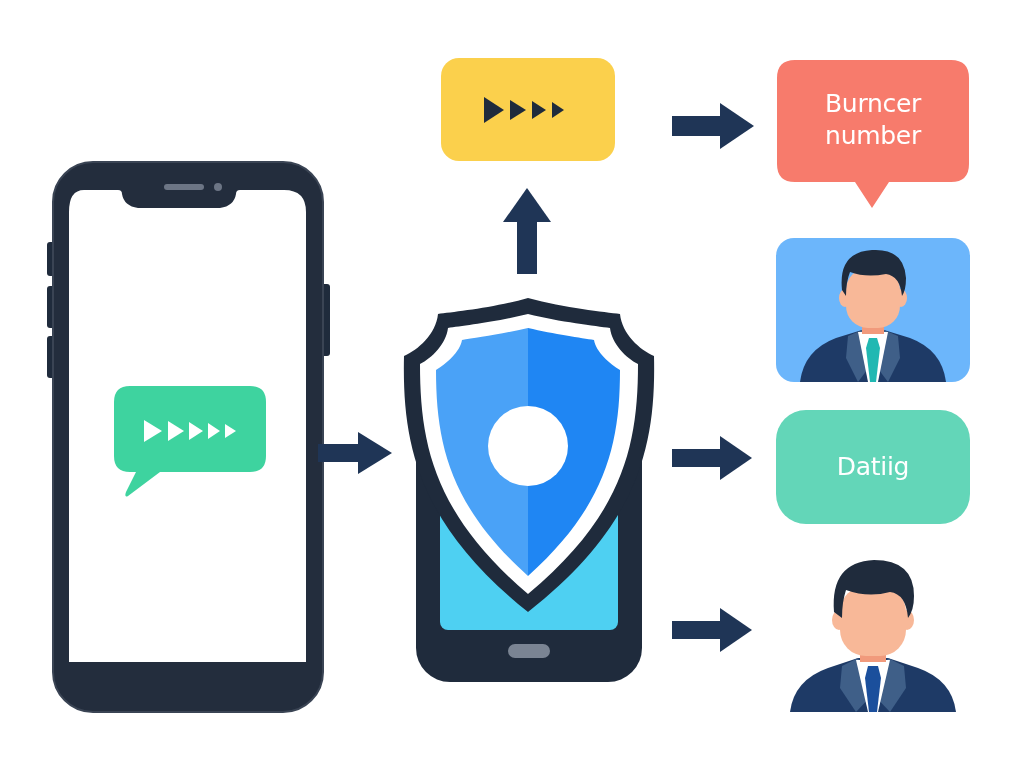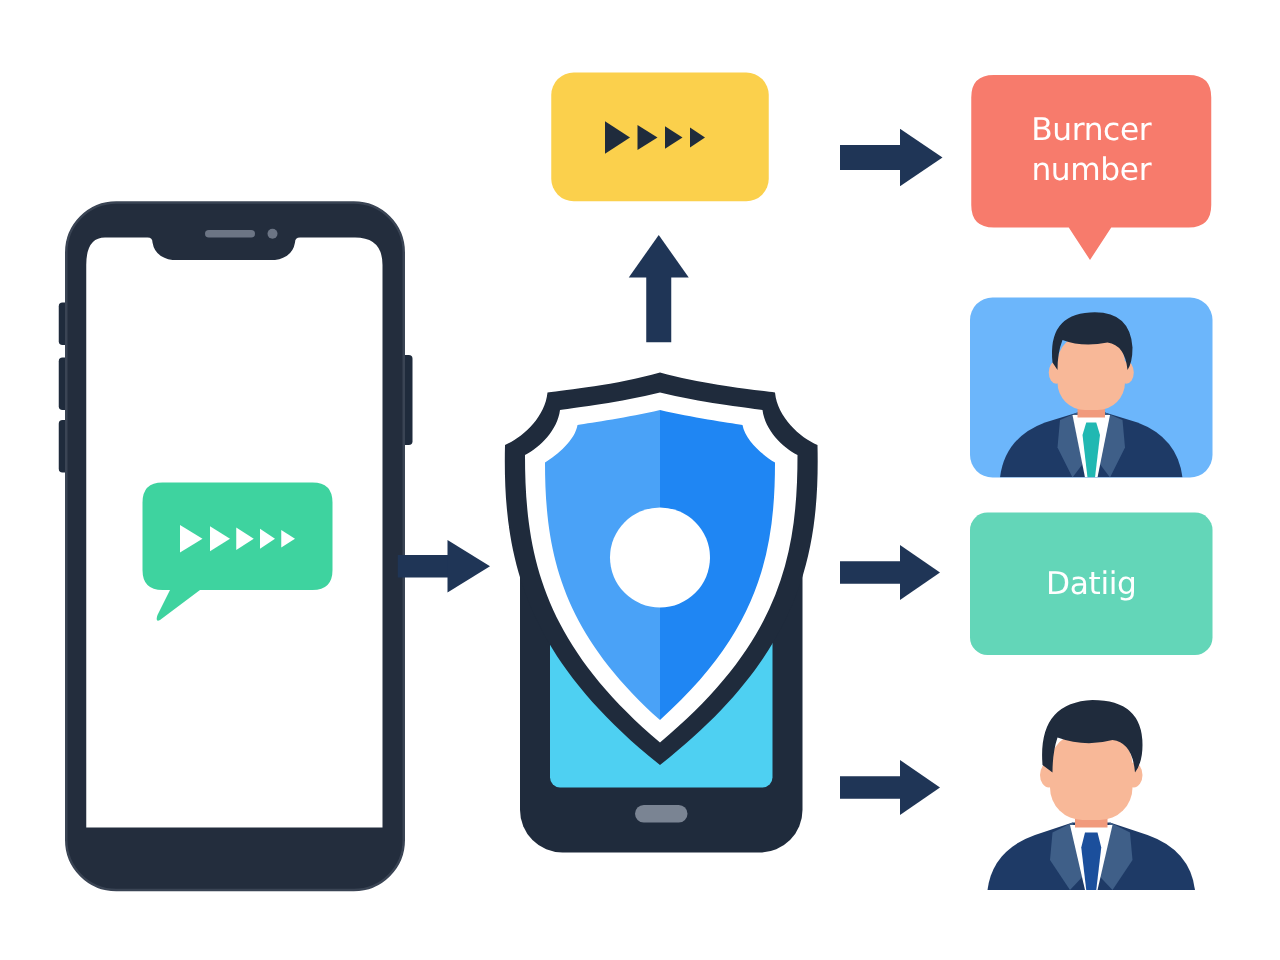--- a/index.html
+++ b/index.html
@@ -125,21 +125,21 @@
   </svg>
 </div>
 
 <div class="abs" style="left:672px;top:436px;">
   <svg width="84" height="44" viewBox="0 0 84 44">
     <rect x="0" y="13" width="50" height="18" fill="#1f3556"></rect>
     <polygon points="48,0 80,22 48,44" fill="#1f3556"></polygon>
   </svg>
 </div>
 
-<div class="abs label-box" style="left:776px;top:410px;width:194px;height:114px;background:#63d6b8;border-radius:14px;">
+<div class="abs label-box" style="left:776px;top:410px;width:194px;height:114px;background:#63d6b8;border-radius:30px;">
   <span>Datiig</span>
 </div>
 
 <div class="abs" style="left:672px;top:608px;">
   <svg width="84" height="44" viewBox="0 0 84 44">
     <rect x="0" y="13" width="50" height="18" fill="#1f3556"></rect>
     <polygon points="48,0 80,22 48,44" fill="#1f3556"></polygon>
   </svg>
 </div>
 

